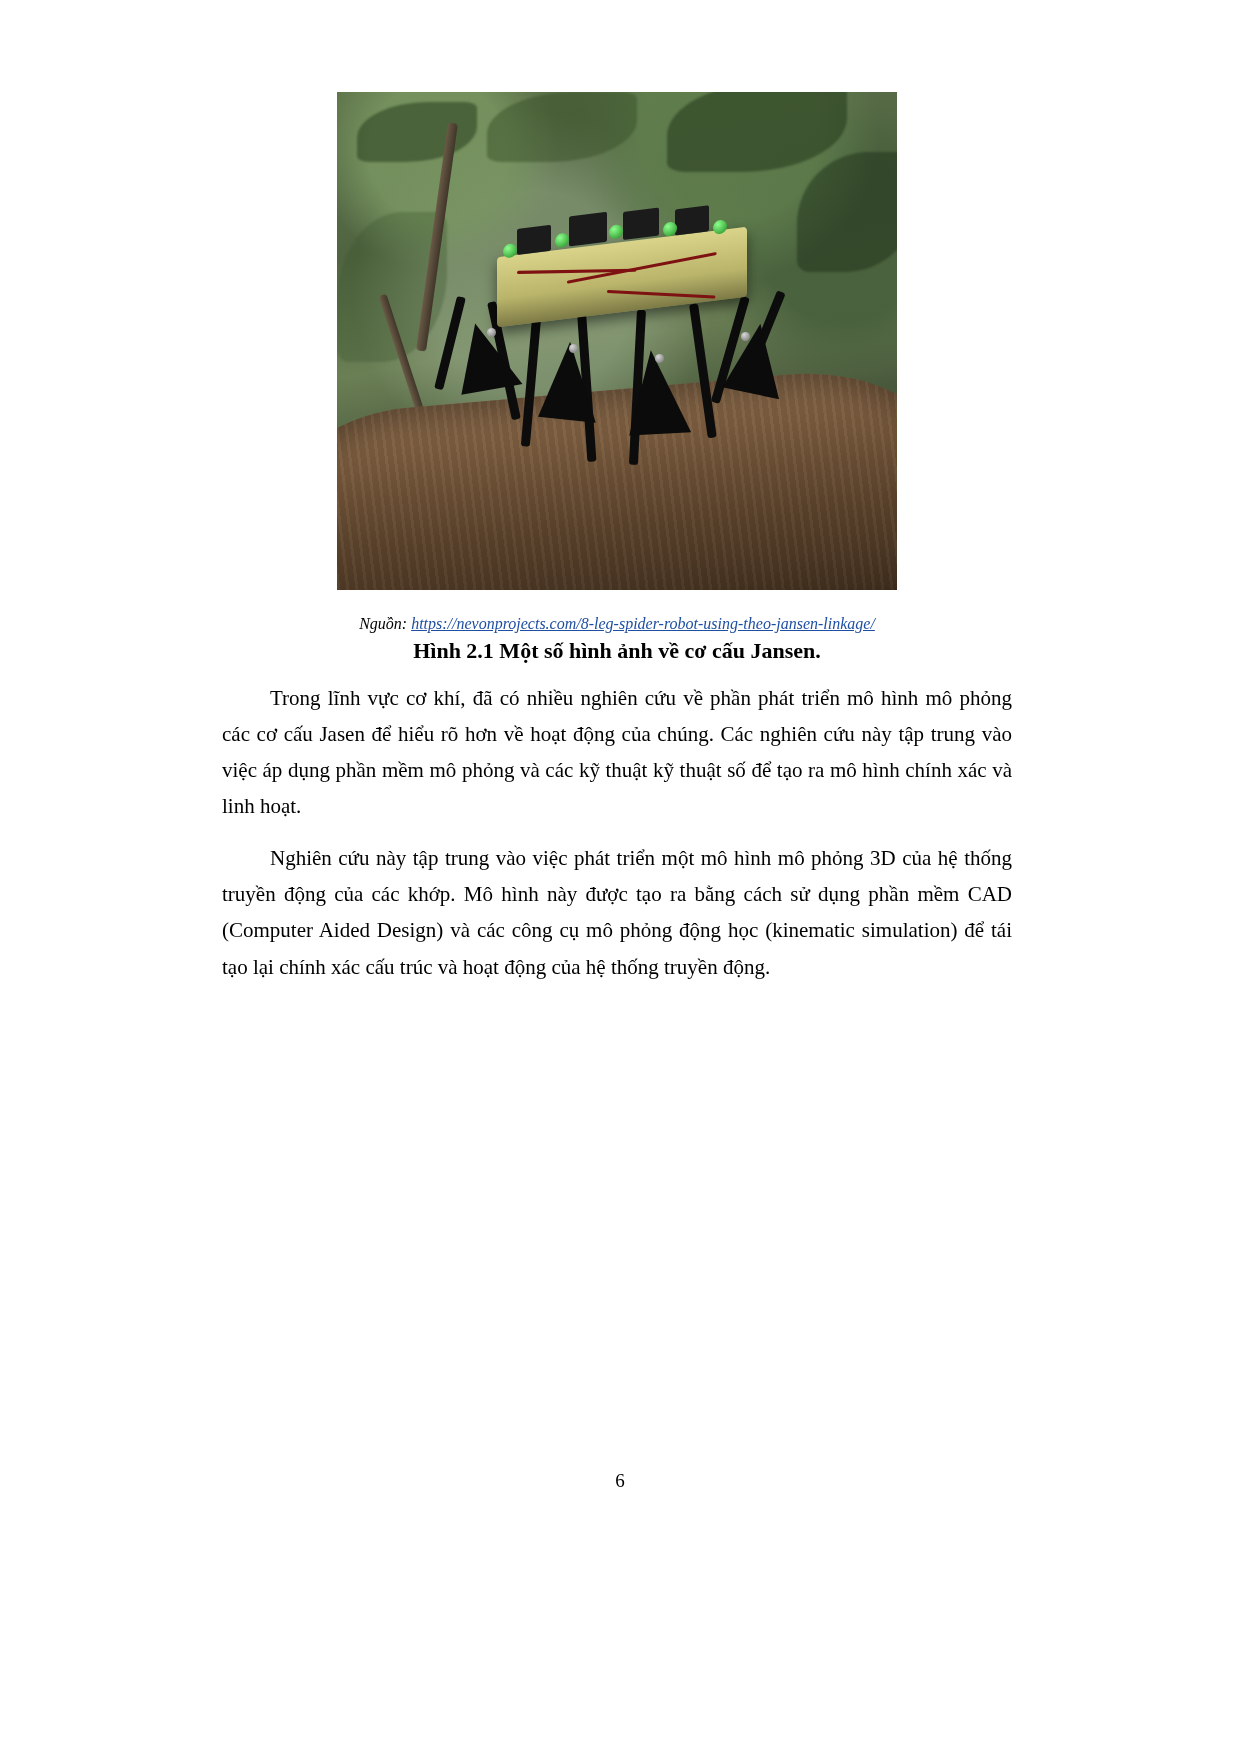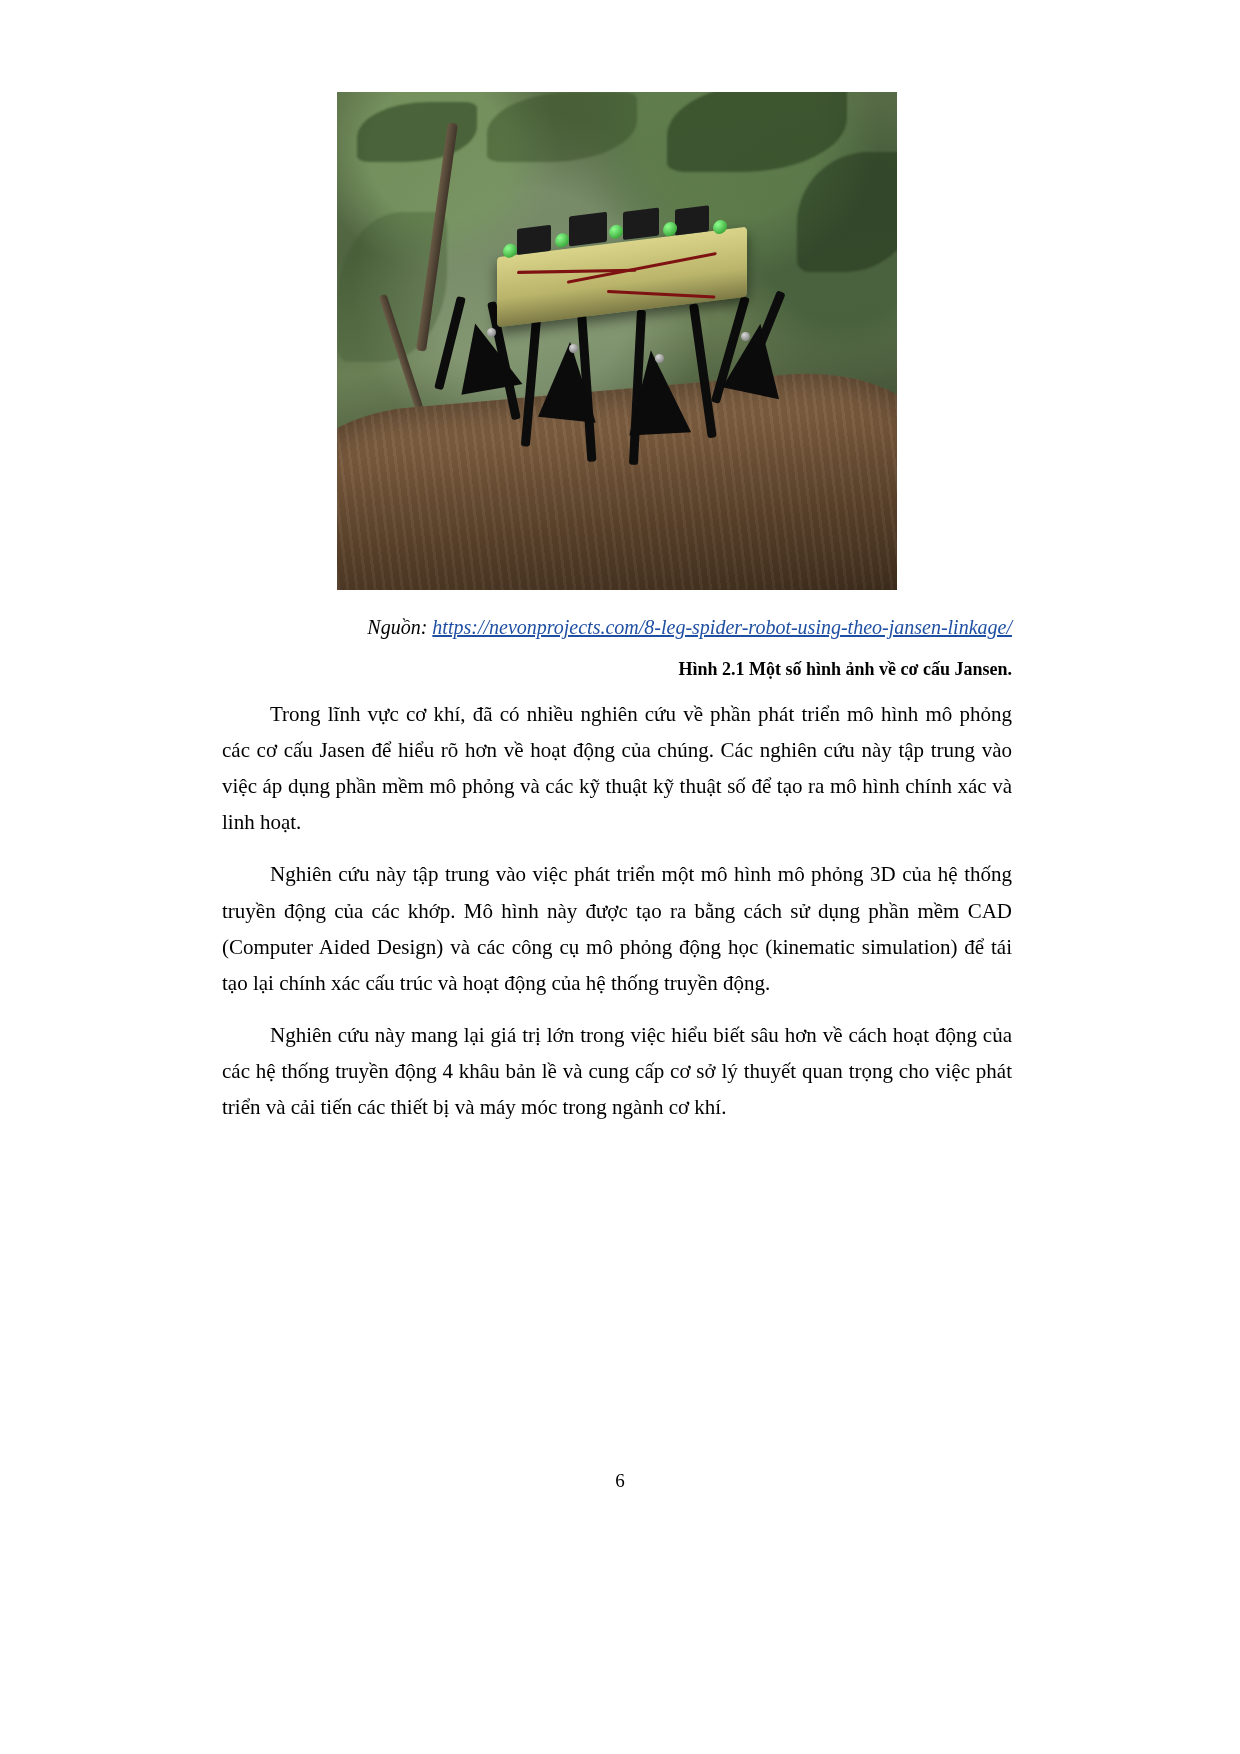--- a/index.html
+++ b/index.html
@@ -135,39 +135,39 @@
     width: 9px;
     height: 9px;
     border-radius: 50%;
     background: radial-gradient(circle at 35% 30%, #d8d8d8, #6d6d6d);
   }
 
   
   .source-line {
     margin-top: 18px;
     font-style: italic;
-    font-size: 20px;
+    font-size: 16px;
     line-height: 1.55;
-    text-align: right;
+    text-align: center;
     color: #000;
   }
   .source-label {
     font-style: italic;
   }
   .source-link {
     color: #1f4fa3;
     text-decoration: underline;
     font-style: italic;
     word-break: break-all;
   }
   .fig-caption {
-    margin-top: 16px;
-    text-align: right;
+    margin-top: 1px;
+    text-align: center;
     font-weight: bold;
-    font-size: 18px;
+    font-size: 22px;
   }
   .section-heading {
     margin-top: 22px;
     text-align: center;
     font-weight: bold;
     font-size: 21px;
   }
   p.body {
     margin: 16px 0 0 0;
     font-size: 21px;
@@ -248,17 +248,16 @@
       <div class="source-line">
         <span class="source-label">Nguồn: </span><a class="source-link" href="#">https://nevonprojects.com/8-leg-spider-robot-using-theo-jansen-linkage/</a>
       </div>
 
       <div class="fig-caption">Hình 2.1 Một số hình ảnh về cơ cấu Jansen.</div>
     </div>
 
 
     <p class="body">Trong lĩnh vực cơ khí, đã có nhiều nghiên cứu về phần phát triển mô hình mô phỏng các cơ cấu Jasen để hiểu rõ hơn về hoạt động của chúng. Các nghiên cứu này tập trung vào việc áp dụng phần mềm mô phỏng và các kỹ thuật kỹ thuật số để tạo ra mô hình chính xác và linh hoạt.</p>
     <p class="body">Nghiên cứu này tập trung vào việc phát triển một mô hình mô phỏng 3D của hệ thống truyền động của các khớp. Mô hình này được tạo ra bằng cách sử dụng phần mềm CAD (Computer Aided Design) và các công cụ mô phỏng động học (kinematic simulation) để tái tạo lại chính xác cấu trúc và hoạt động của hệ thống truyền động.</p>
-    <p class="body">Nghiên cứu này mang lại giá trị lớn trong việc hiểu biết sâu hơn về cách hoạt động của các hệ thống truyền động 4 khâu bản lề và cung cấp cơ sở lý thuyết quan trọng cho việc phát triển và cải tiến các thiết bị và máy móc trong ngành cơ khí.</p>
   </div>
 
   <div class="page-number">6</div>
 </div>
 
 </body></html>

